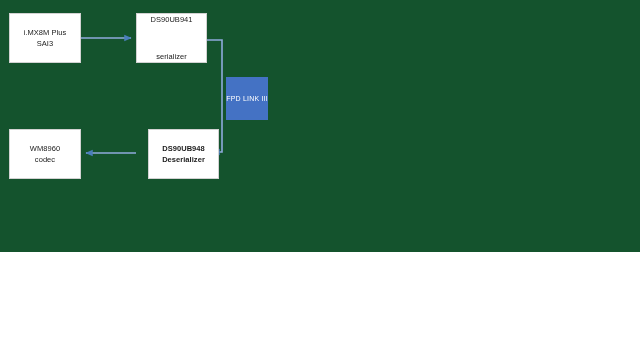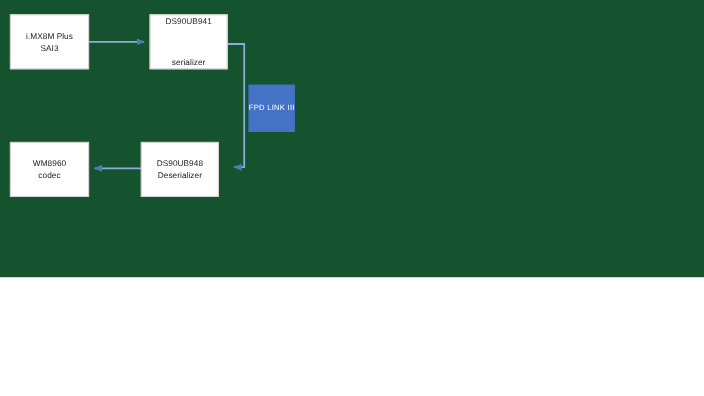--- a/index.html
+++ b/index.html
@@ -87,21 +87,21 @@
   <div class="node" style="left:136px; top:13px; width:71px; height:50px;justify-content:space-between;">
     <span class="line1">DS90UB941</span>
     <span class="line2">serializer</span>
   </div>
 
   <div class="node" style="left:9px; top:129px; width:72px; height:50px;">
     <span class="line1">WM8960</span>
     <span class="line2">codec</span>
   </div>
 
-  <div class="node" style="left:128px; top:129px; width:71px; height:50px;">
+  <div class="node" style="left:148px; top:129px; width:71px; height:50px;font-weight:bold;">
     <span class="line1">DS90UB948</span>
     <span class="line2">Deserializer</span>
   </div>
 
   <div class="badge" style="left:226px; top:77px; width:42px; height:43px;">
     <span>FPD LINK III</span>
   </div>
 
 </div>
 

